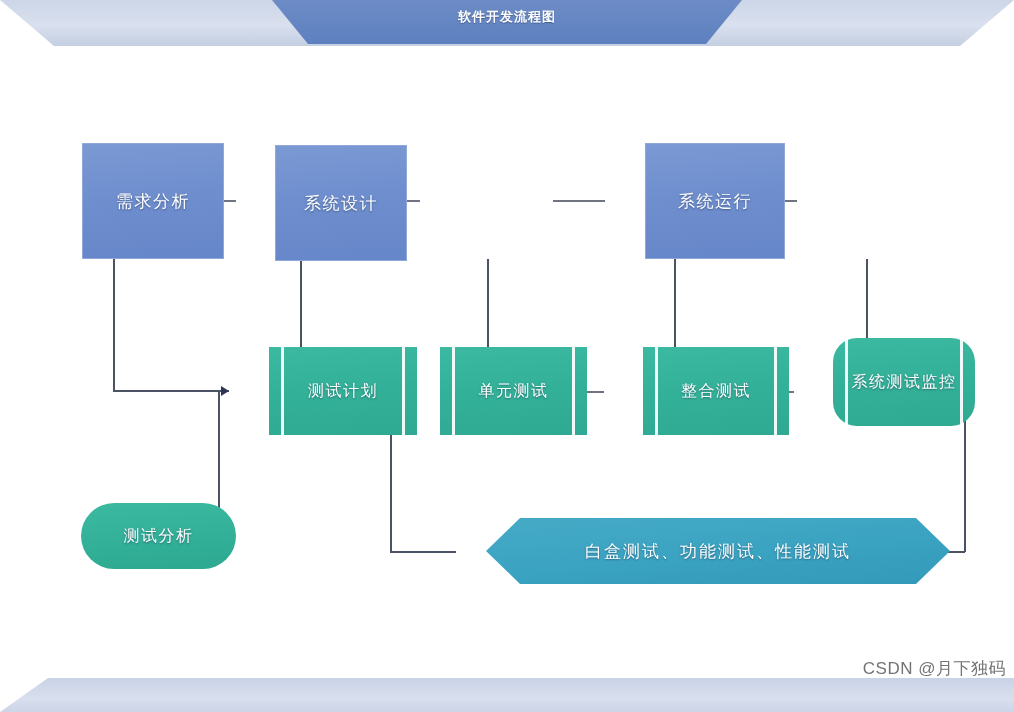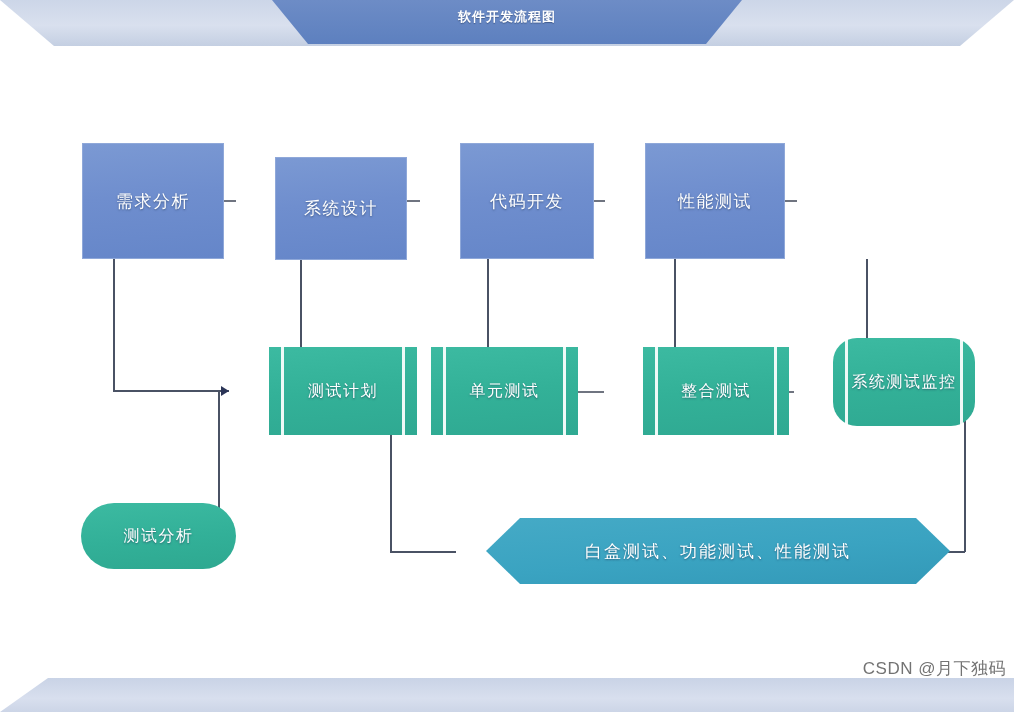--- a/index.html
+++ b/index.html
@@ -127,34 +127,31 @@
   <div class="ln ln-v ln-dark" style="left:390px;top:391px;height:161px;"></div>
   <div class="ln ln-h ln-dark" style="left:390px;top:551px;width:66px;"></div>
 
   <div class="ln ln-h ln-dark" style="left:934px;top:390px;width:32px;"></div>
   <div class="ln ln-v ln-dark" style="left:964px;top:390px;height:162px;"></div>
   <div class="ln ln-h ln-dark" style="left:909px;top:551px;width:56px;"></div>
 
   <div class="node node-blue" style="left:42px;top:143px;width:142px;height:116px;">
     <span class="lbl">需求分析</span>
   </div>
-  <div class="node node-blue" style="left:235px;top:157px;width:132px;height:103px;font-family:Liberation Mono, monospace;">
+  <div class="node node-blue" style="left:235px;top:145px;width:132px;height:116px;font-family:Liberation Mono, monospace;">
     <span class="lbl">系统设计</span>
   </div>
-  <div class="node node-blue" style="left:420px;top:143px;width:134px;height:116px;">
-    <span class="lbl">代码开发</span>
-  </div>
   <div class="node node-blue" style="left:605px;top:143px;width:140px;height:116px;">
-    <span class="lbl">性能测试</span>
+    <span class="lbl">系统运行</span>
   </div>
 
   <div class="node node-green" style="left:229px;top:347px;width:148px;height:88px;">
     <span class="lbl">测试计划</span>
   </div>
-  <div class="node node-green" style="left:391px;top:347px;width:147px;height:88px;">
+  <div class="node node-green" style="left:400px;top:347px;width:147px;height:88px;">
     <span class="lbl">单元测试</span>
   </div>
   <div class="node node-green" style="left:603px;top:347px;width:146px;height:88px;">
     <span class="lbl">整合测试</span>
   </div>
   <div class="node node-green" style="left:793px;top:338px;width:142px;height:88px;border-radius:24px;">
     <span class="lbl">系统测试监控</span>
   </div>
 
   <div class="node node-hex" style="left:446px;top:518px;width:464px;height:66px;">

